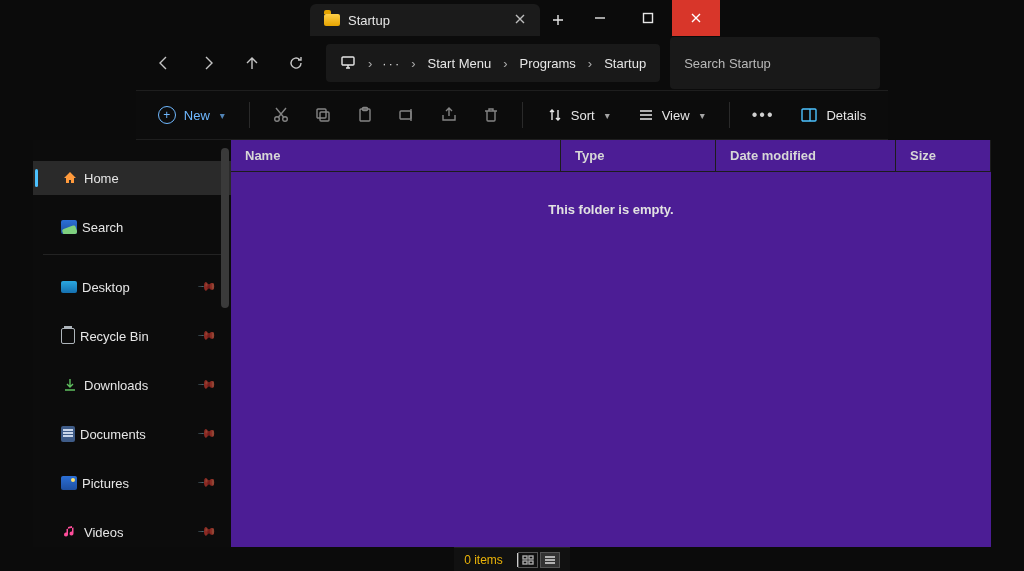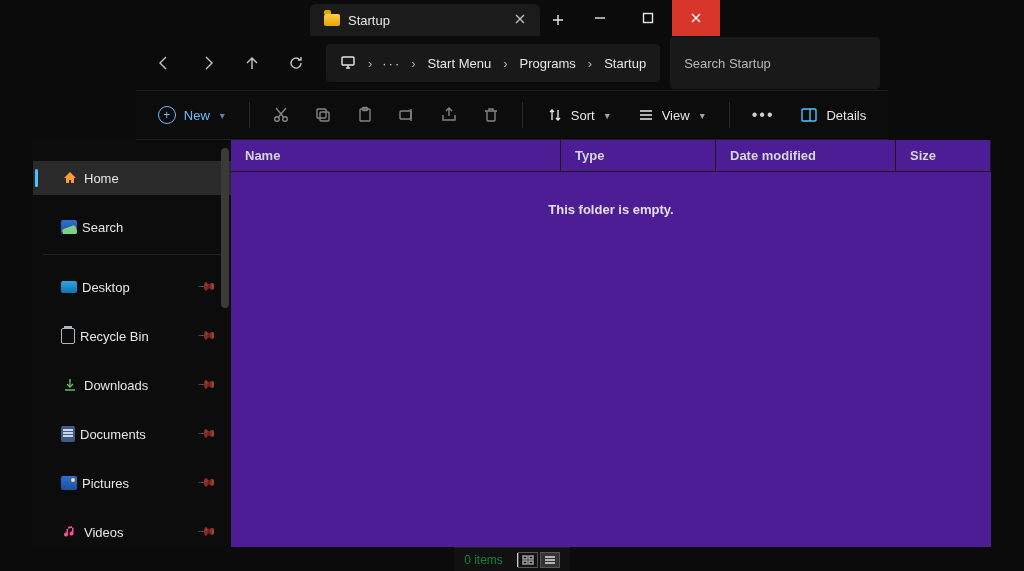--- a/index.html
+++ b/index.html
@@ -63,21 +63,21 @@
   
   .content { flex:1; display:flex; flex-direction:column; background:#4c1d95; position:relative;font-weight:bold;}
   .colheaders { display:flex; align-items:center; height:32px; border-bottom:1px solid #1c1c1c; color:#d7d7d7; font-size:13px;}
   .colheaders .col { padding:0 14px; border-right:1px solid #1c1c1c; height:100%; display:flex; align-items:center; position:relative;}
   .col.name{ flex:0 0 330px;}
   .col.date{ flex:0 0 180px;}
   .col.type{ flex:0 0 155px;}
   .col.size{ flex:0 0 95px;}
   .emptymsg { text-align:center; margin-top:30px; color:#e2e2e2;}
   
-  .statusbar { height:24px; background:#111; border-top:1px solid #222; display:flex; align-items:center; padding:0 10px; font-size:12px; color:#15803d;}
+  .statusbar { height:24px; background:#111; border-top:1px solid #222; display:flex; align-items:center; padding:0 10px; font-size:12px; color:#eab308;}
   .statusbar .viewbtns { margin-left:auto; display:flex; gap:2px;}
   .viewbtn { width:20px; height:16px; border:1px solid #555; display:flex; align-items:center; justify-content:center; font-size:10px;}
   .viewbtn.active{ background:#333; }
   .statcaret { display:inline-block; width:1px; height:14px; background:#ccc; margin-left:14px; vertical-align:middle;}
   svg { stroke:#e6e6e6; stroke-width:1.4; fill:none; }
 </style>
 </head>
 <body>
 
 <div class="window">

